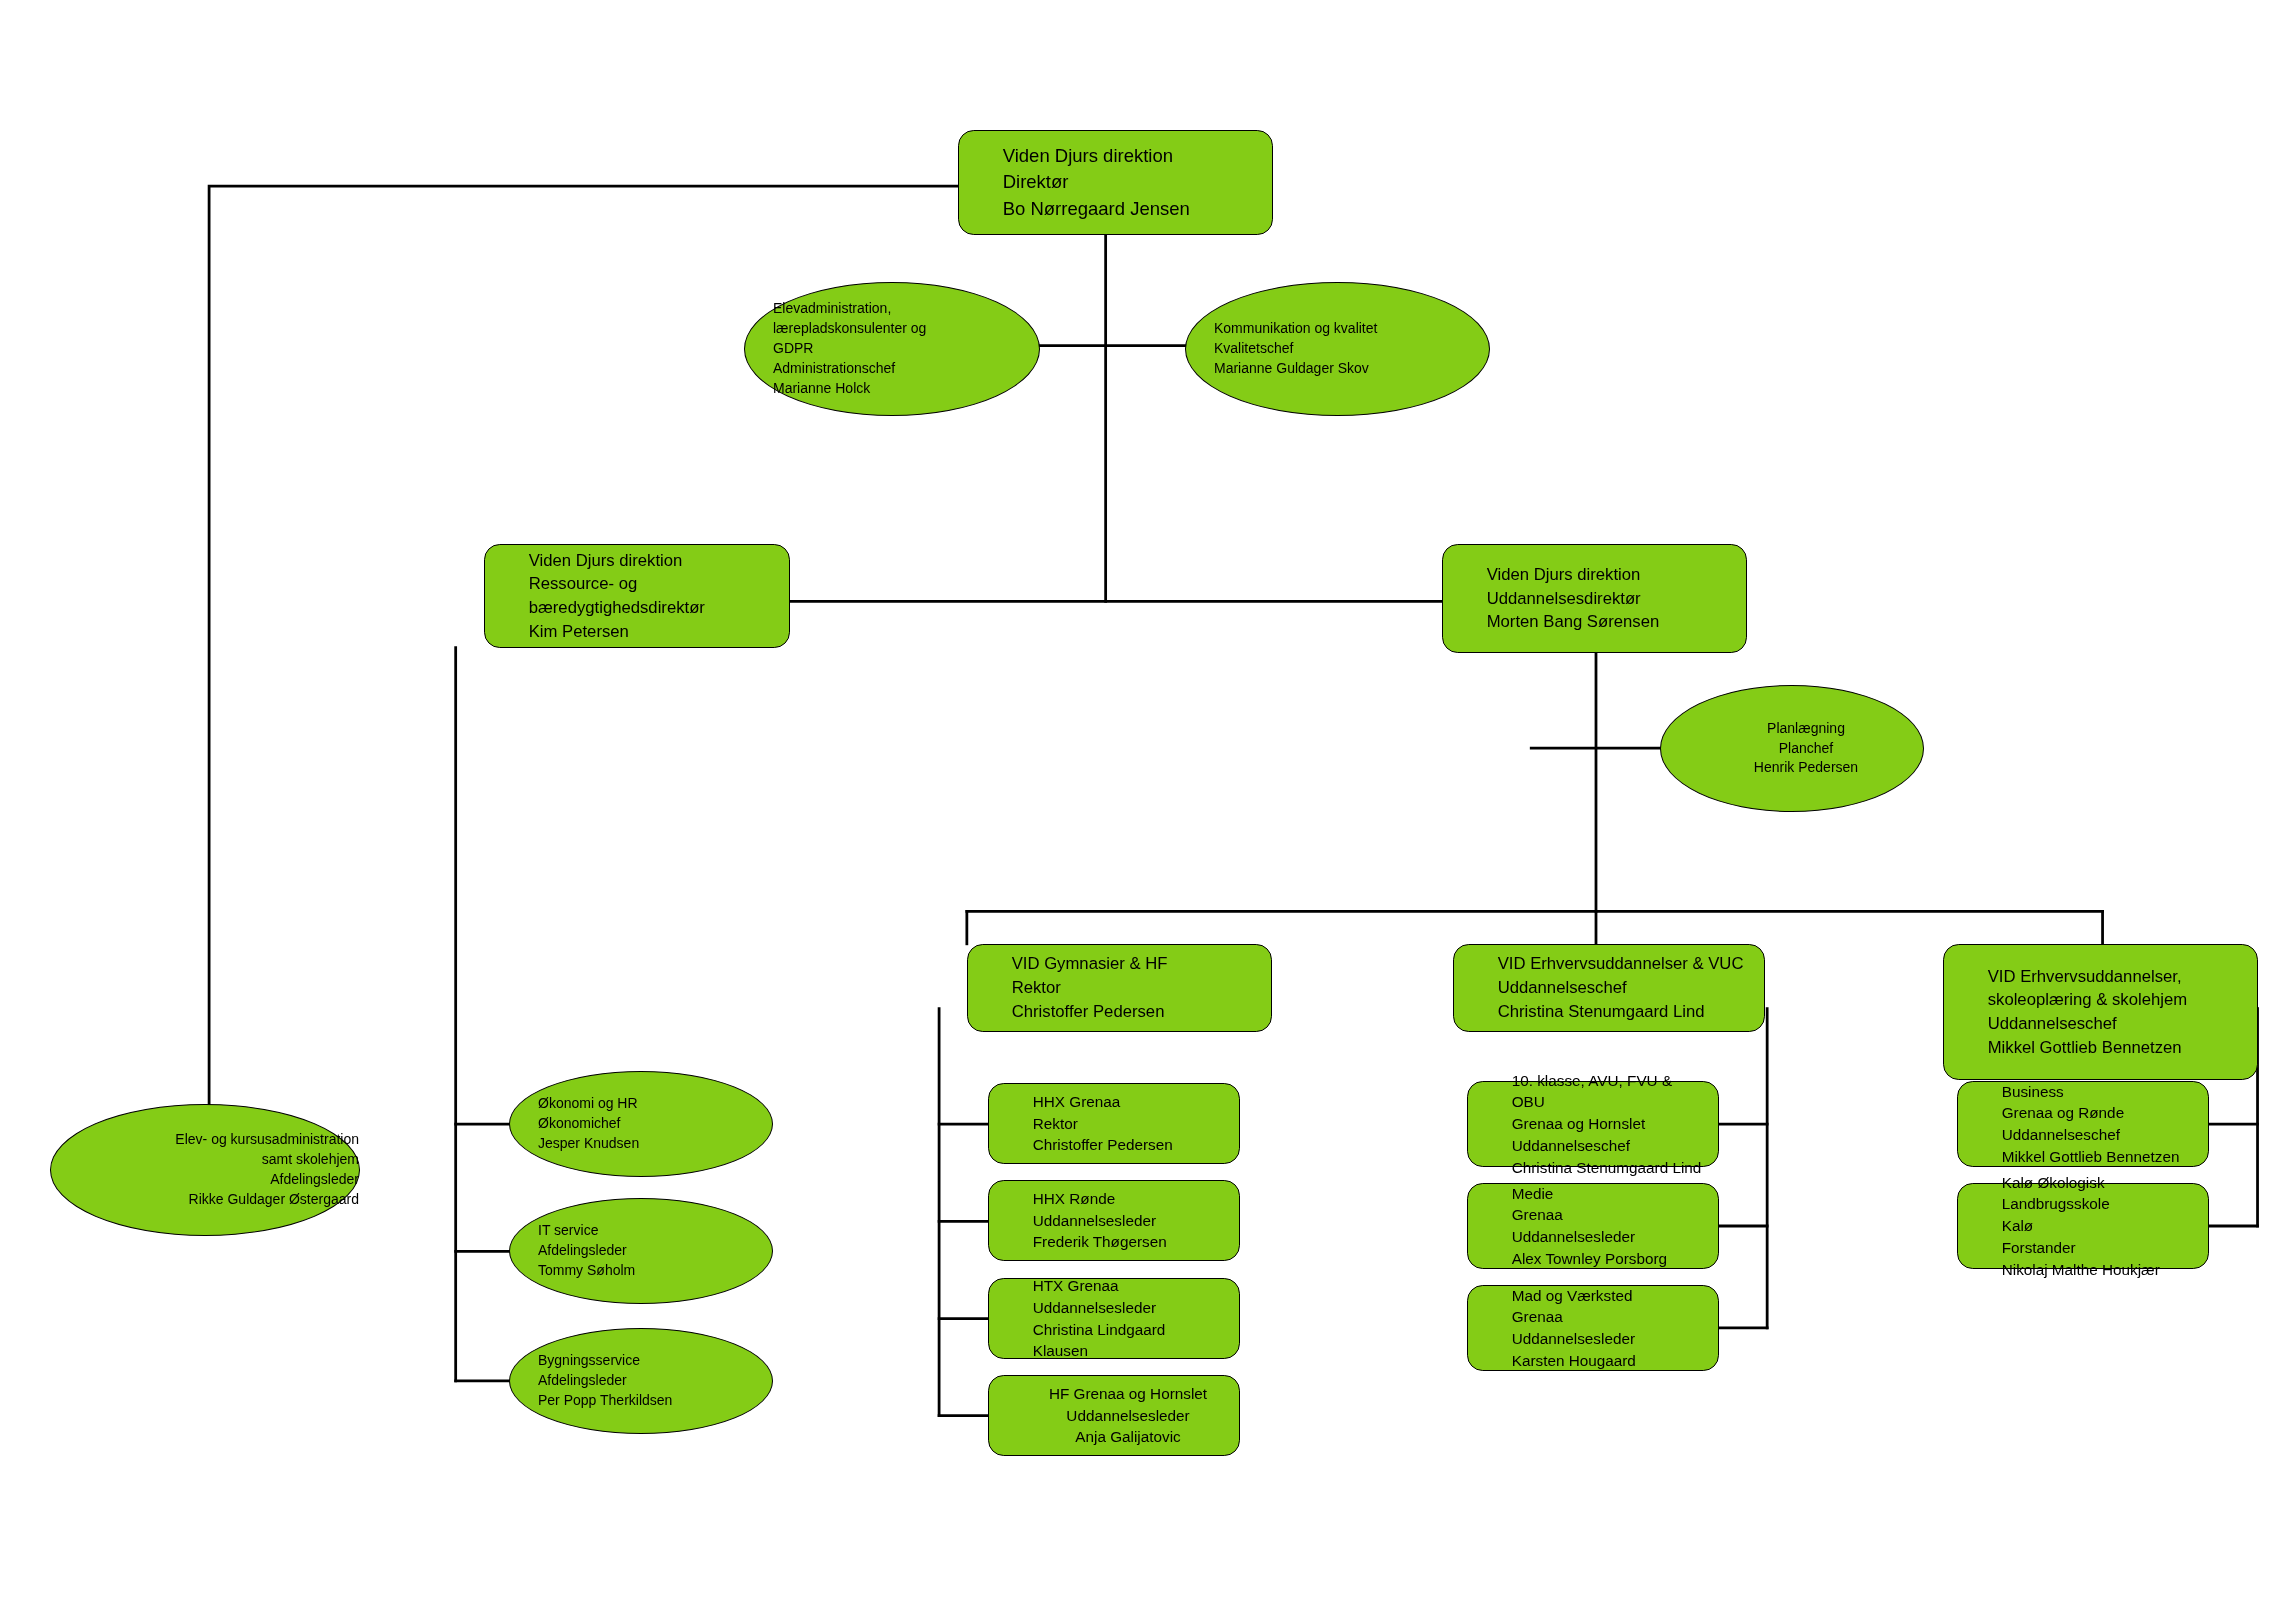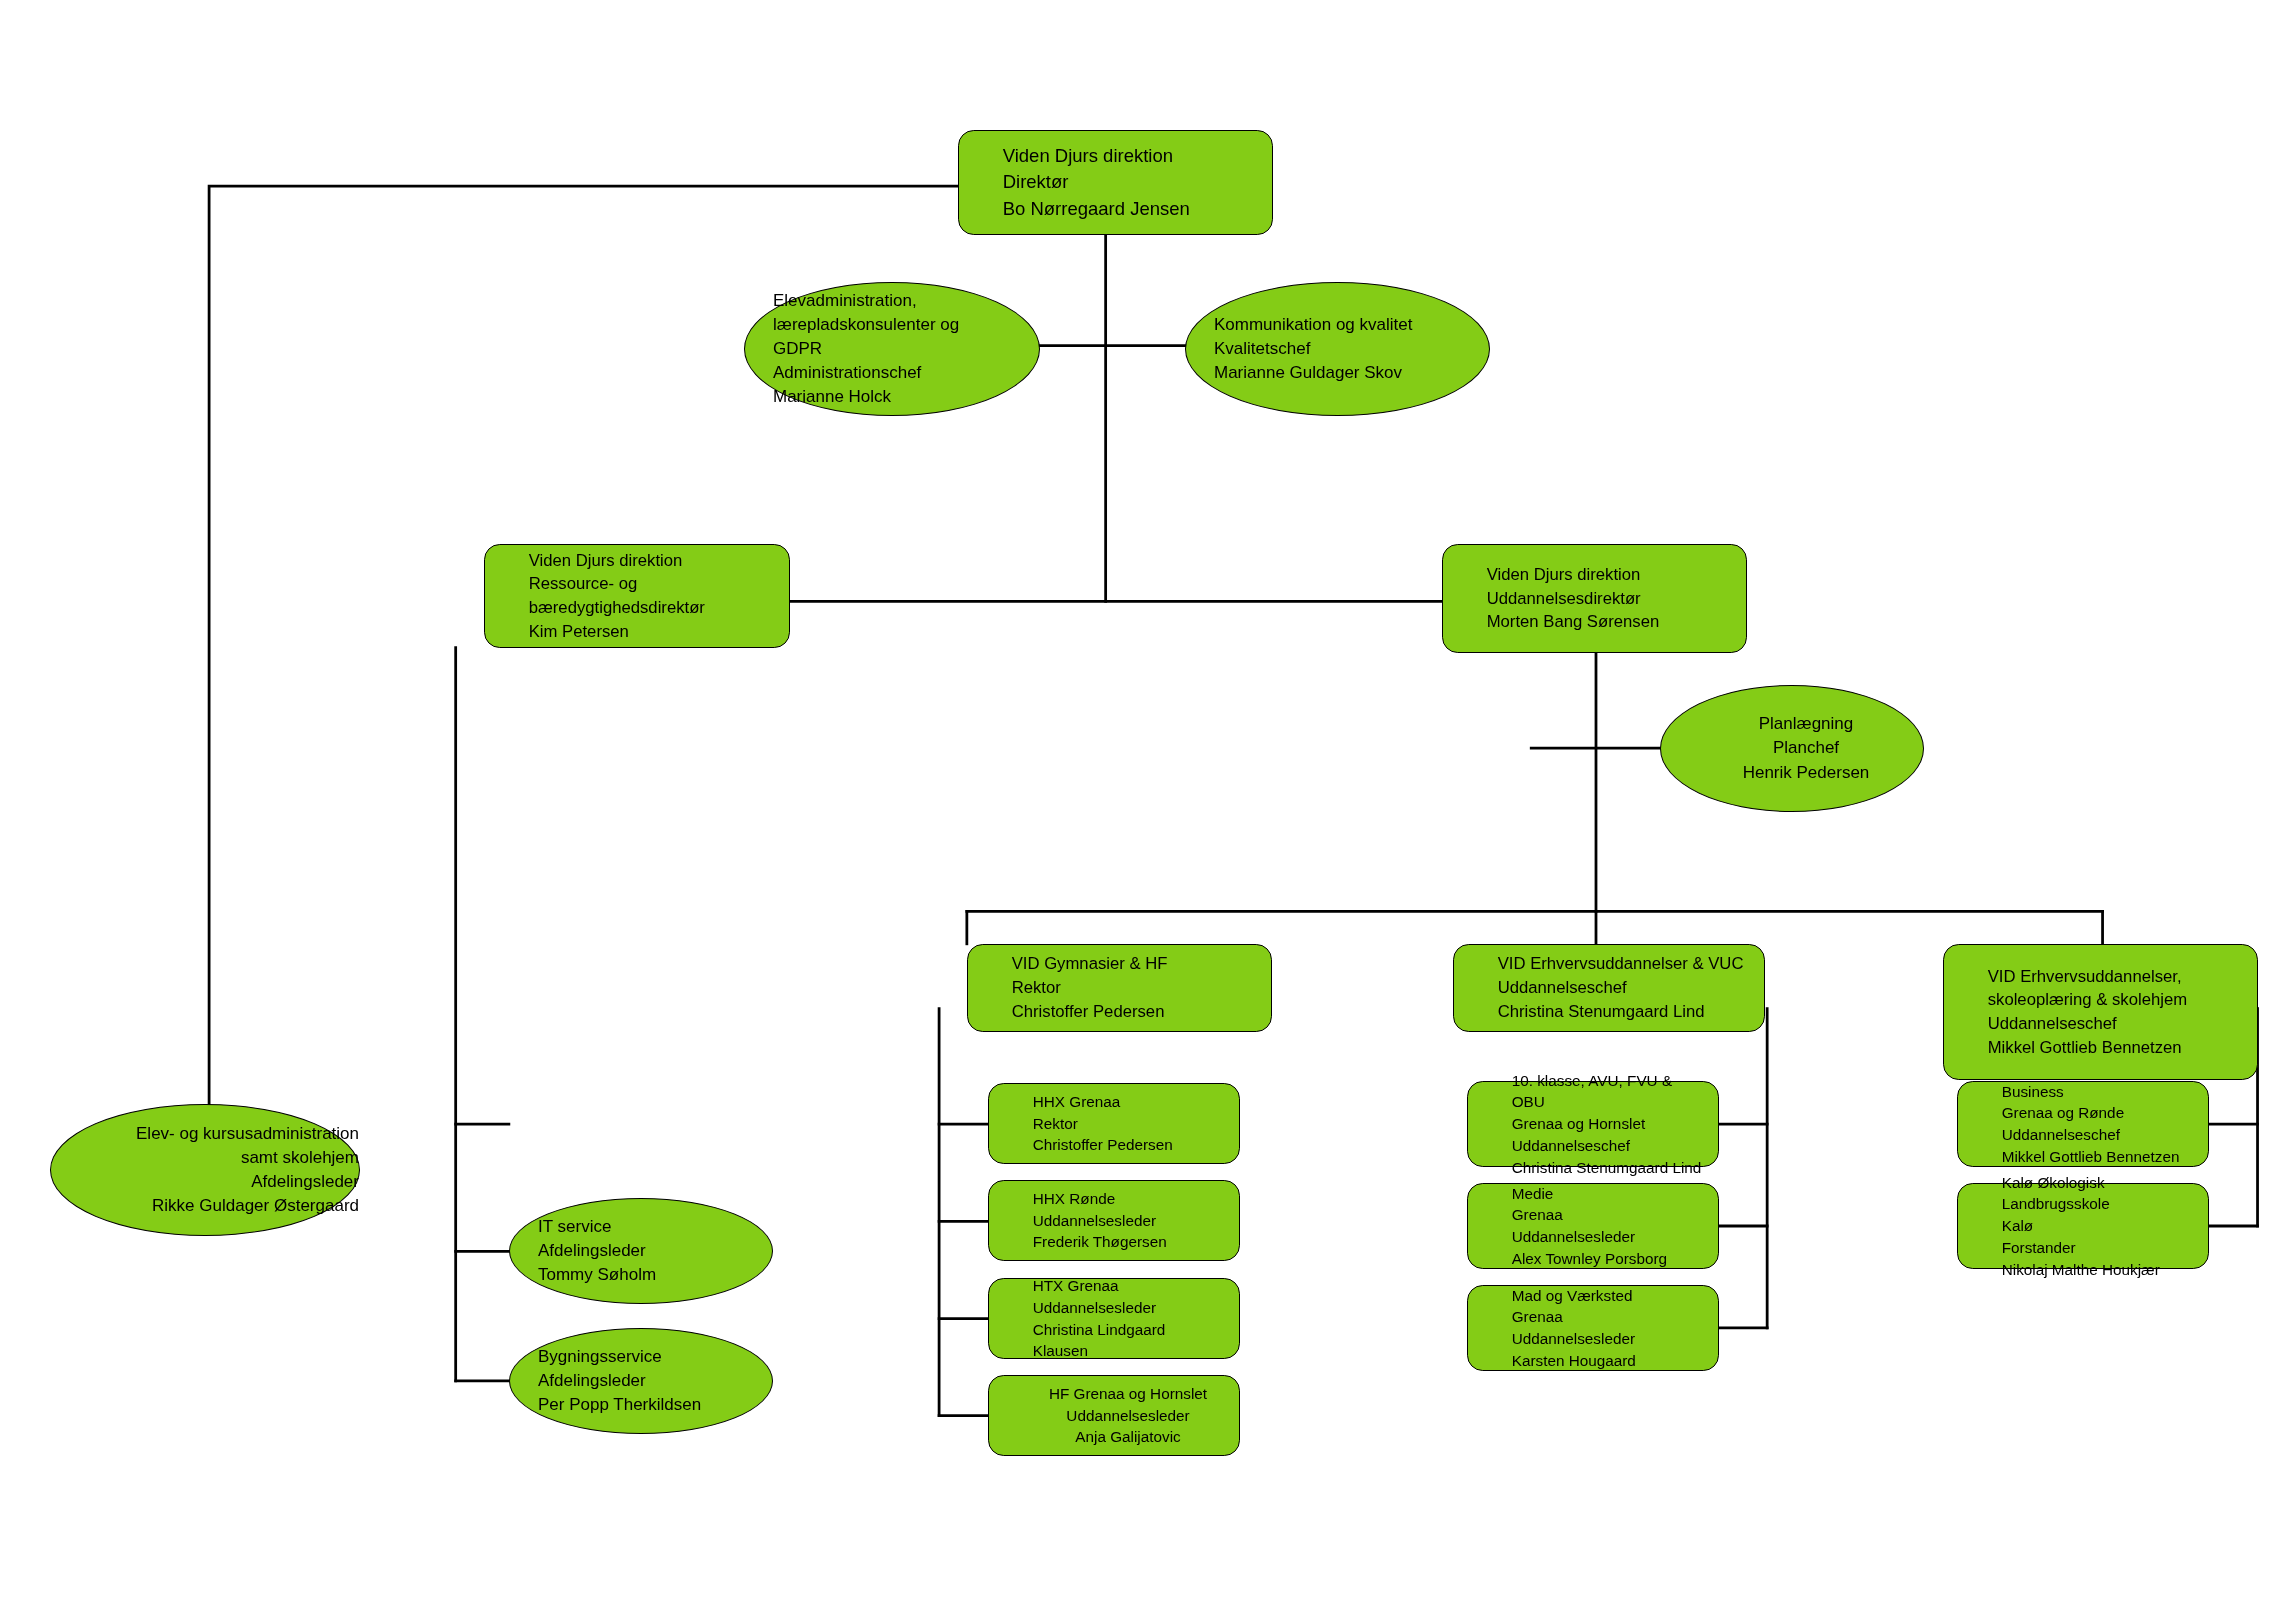--- a/index.html
+++ b/index.html
@@ -28,21 +28,21 @@
   .node .lines{
     width:100%;
     padding:0 15.7px;
     line-height:1.42;
     white-space:pre-line;
   }
   .node.ellipse .lines{padding:0 0 0 0;}
   .fs-lg .lines{font-size:18.5px;}
   .fs-md .lines{font-size:16.7px;}
   .fs-sm .lines{font-size:15.3px;}
-  .fs-xs .lines{font-size:17px;}
+  .fs-xs .lines{font-size:14px;}
   .el-pad-a .lines{padding-left:36px;padding-right:15.7px;}
   .el-pad-b .lines{padding-left:69px;padding-right:18.5px;}
   .el-pad-d .lines{padding-left:74px;padding-right:18.5px;}
 </style>
 </head>
 <body>
 
 <div id="stage">
 
   <svg id="wires" viewBox="0 0 4961 3508" xmlns="http://www.w3.org/2000/svg">
@@ -128,20 +128,25 @@
   </div>
 
 
   <div class="node ellipse fs-xs el-pad-a" style="left:50px;top:1104px;width:310px;height:132px;text-align:right;">
     <div class="lines">Elev- og kursusadministration
 samt skolehjem
 Afdelingsleder
 Rikke Guldager Østergaard</div>
   </div>
 
+  <div class="node ellipse fs-xs el-pad-a" style="left:509px;top:1071px;width:264px;height:106px;">
+    <div class="lines">Økonomi og HR
+Økonomichef
+Jesper Knudsen</div>
+  </div>
 
   <div class="node ellipse fs-xs el-pad-a" style="left:509px;top:1198px;width:264px;height:106px;">
     <div class="lines">IT service
 Afdelingsleder
 Tommy Søholm</div>
   </div>
 
   <div class="node ellipse fs-xs el-pad-a" style="left:509px;top:1328px;width:264px;height:106px;">
     <div class="lines">Bygningsservice
 Afdelingsleder

